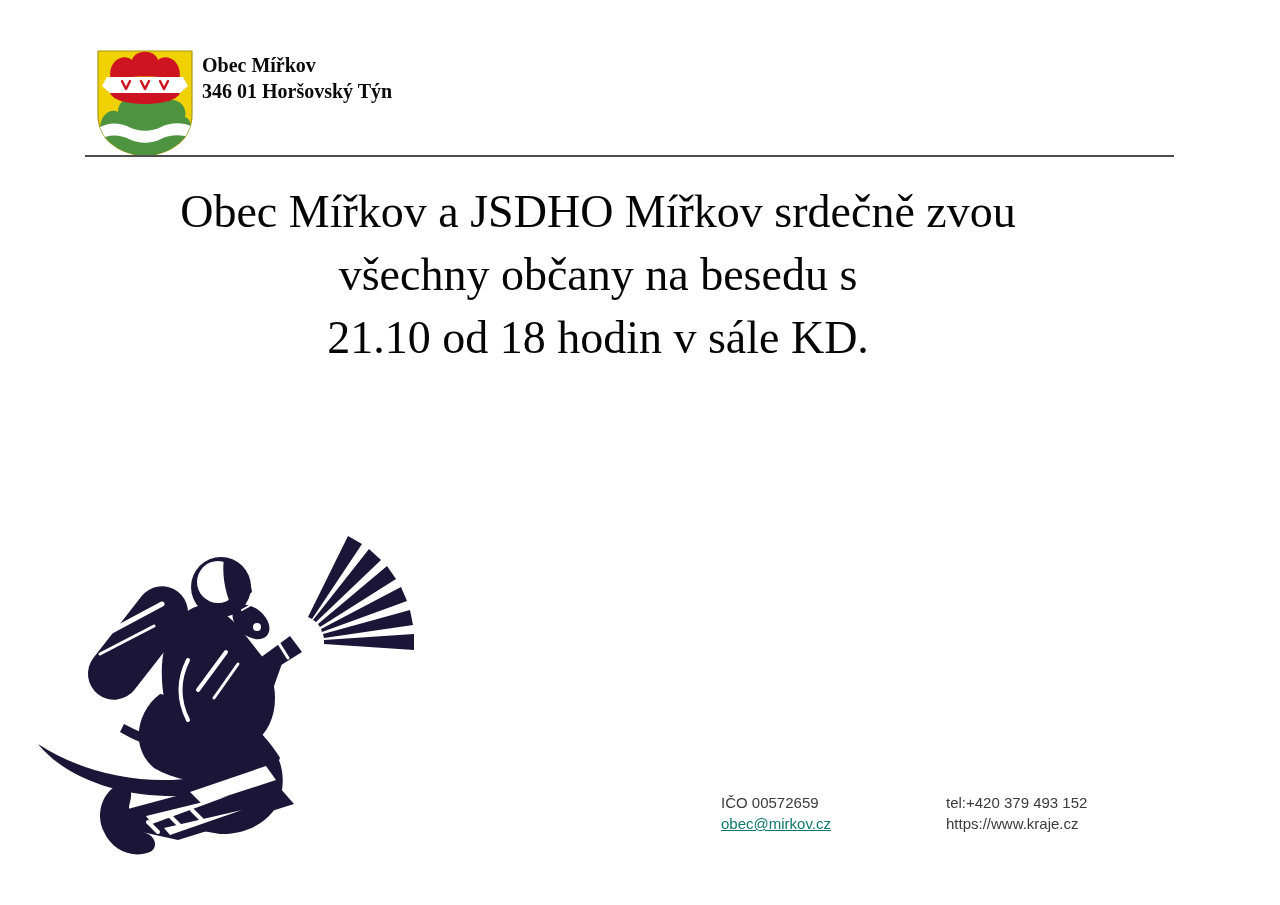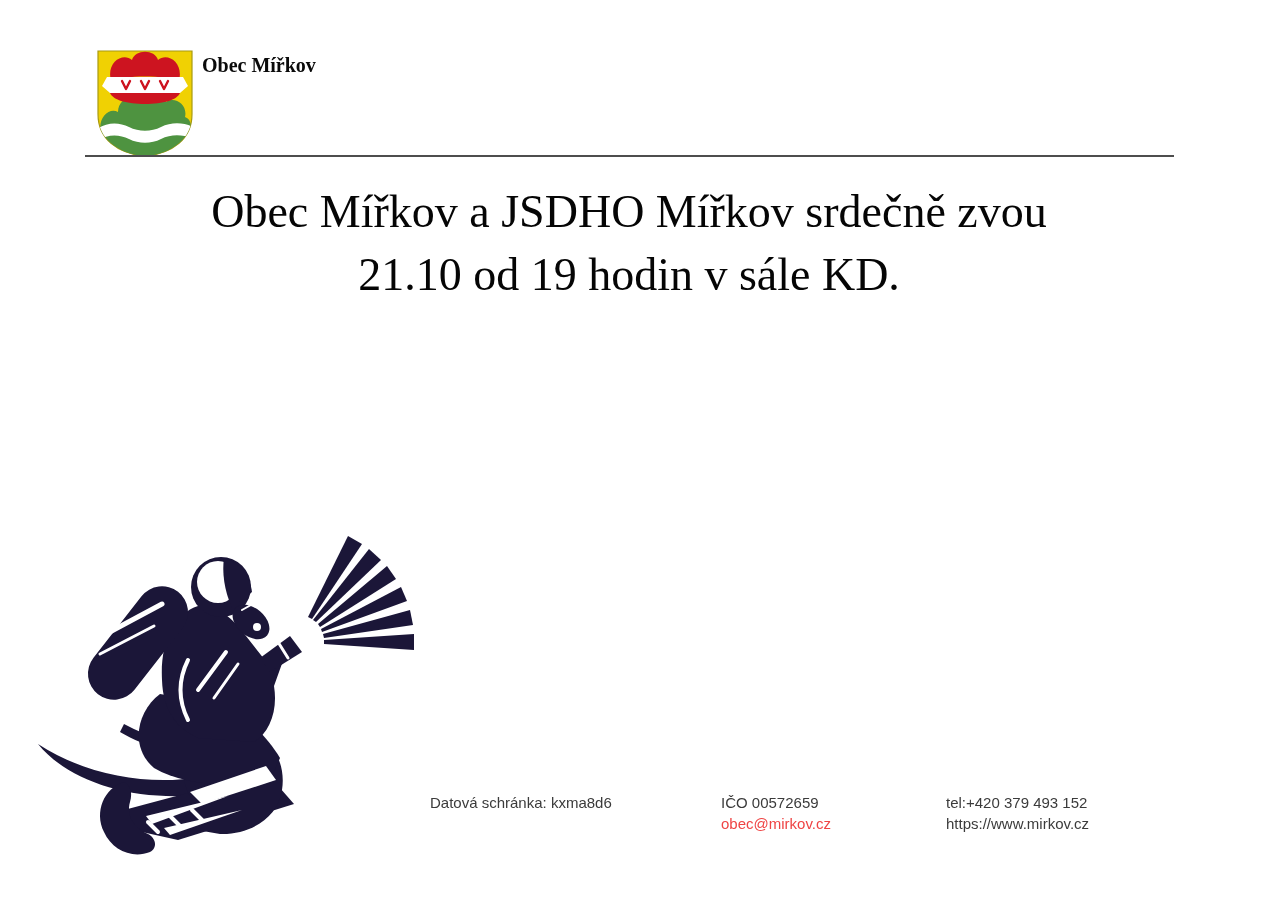--- a/index.html
+++ b/index.html
@@ -12,34 +12,34 @@
   .letterhead{
     position:absolute;left:202px;top:52px;
     font-weight:bold;font-size:20px;line-height:26px;color:#0a0a0a;
     font-family:"Liberation Serif","DejaVu Serif",serif;
   }
   .rule{position:absolute;left:85px;top:155px;width:1089px;height:2px;background:#4d4d4d;}
   
   .announcement{
     position:absolute;left:0;top:180px;width:1196px;
     text-align:center;font-size:46px;line-height:63px;color:#050505;
-    font-family:"Liberation Serif","DejaVu Serif",serif;white-space:nowrap;margin-left:31px;
+    font-family:"Liberation Serif","DejaVu Serif",serif;white-space:nowrap;
   }
   
   .firefighter{position:absolute;left:28px;top:530px;width:400px;height:360px;}
   
   .footer-col{
     position:absolute;top:792px;
     font-family:"Liberation Sans","DejaVu Sans",sans-serif;
     font-size:15px;line-height:21px;color:#3b3b3b;
   }
   .footer-col.c1{left:430px;}
   .footer-col.c2{left:721px;}
   .footer-col.c3{left:946px;}
-  .email-link{color:#ef4444;cursor:pointer;}
+  .email-link{color:#0f766e;text-decoration:underline;cursor:pointer;}
 </style>
 </head>
 <body>
 
 <div class="page">
 
   <svg class="logo" viewBox="0 0 100 111" aria-hidden="true">
     <defs>
       <clipPath id="shieldClip">
         <path d="M 3 3 L 97 3 L 97 66 C 97 91 78 105 50 108.5 C 22 105 3 91 3 66 Z"></path>
@@ -60,27 +60,29 @@
       <path d="M 12 29 L 88 29 L 93 38 L 85 45 L 15 45 L 7 38 Z" fill="#ffffff"></path>
 
       <path d="M 27 33 L 31 41 L 35 33 M 46 33 L 50 41 L 54 33 M 65 33 L 69 41 L 73 33" fill="none" stroke="#cd1420" stroke-width="2.4" stroke-linecap="round" stroke-linejoin="round"></path>
 
       <path d="M 15 45 L 85 45 C 82 52 68 56 50 56 C 32 56 18 52 15 45 Z" fill="#cd1420"></path>
     </g>
   </svg>
 
   <div class="letterhead">
     <div>Obec Mířkov</div>
+    <div>346 01 Horšovský Týn</div>
   </div>
 
   <div class="rule"></div>
 
   <div class="announcement">
     <div>Obec Mířkov a JSDHO Mířkov srdečně zvou</div>
-    <div>21.10 od 19 hodin v sále KD.</div>
+    <div>všechny občany na besedu s</div>
+    <div>21.10 od 18 hodin v sále KD.</div>
   </div>
 
   <svg class="firefighter" viewBox="0 0 400 360" aria-hidden="true">
     <g fill="#1b1638">
 
       <path d="M 10 214 C 68 252 148 260 206 238 C 216 246 218 255 210 259 C 126 278 46 258 10 214 Z"></path>
       <path d="M 96 194 C 130 213 172 221 214 214 L 216 224 C 172 232 126 222 92 202 Z"></path>
 
       <path d="M 96 280 L 238 242 L 266 274 L 150 310 L 96 298 Z"></path>
 
@@ -128,24 +130,23 @@
     </g>
     <g fill="#ffffff">
       <polygon points="162,262 238,236 248,250 174,274"></polygon>
       <polygon points="118,286 200,266 124,294"></polygon>
       <polygon points="136,298 214,280 142,305"></polygon>
       <circle cx="229" cy="97" r="4"></circle>
     </g>
   </svg>
 
   <div class="footer-col c1">
-    <div>Datová schránka: kxma8d6</div>
   </div>
   <div class="footer-col c2">
     <div>IČO 00572659</div>
     <a class="email-link">obec@mirkov.cz</a>
   </div>
   <div class="footer-col c3">
     <div>tel:+420 379 493 152</div>
-    <div>https://www.mirkov.cz</div>
+    <div>https://www.kraje.cz</div>
   </div>
 
 </div>
 
 </body></html>

